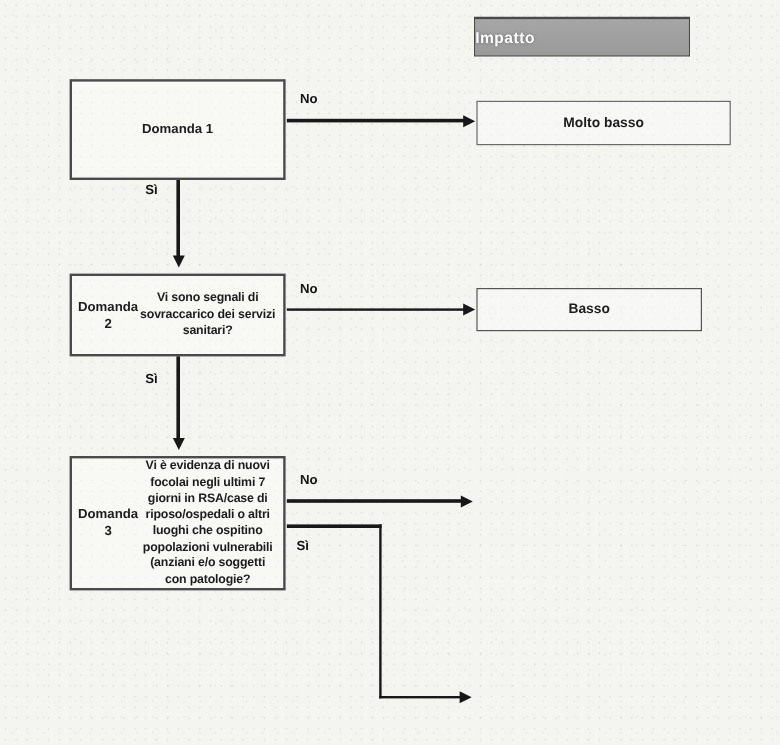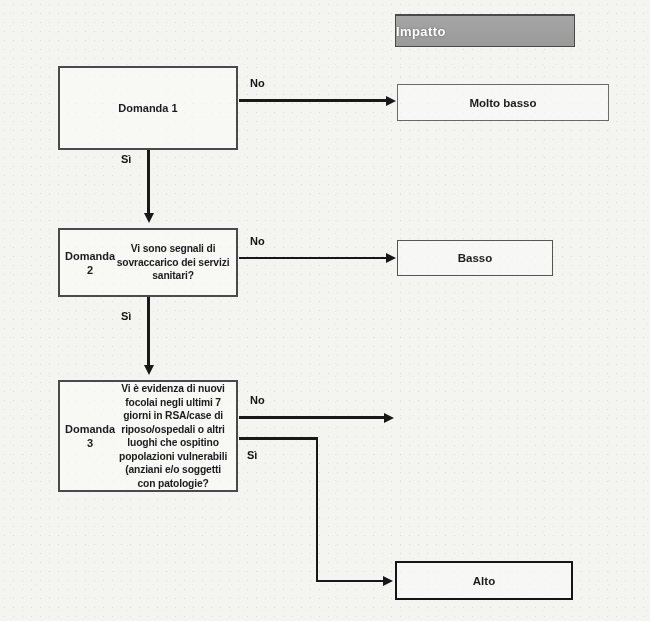--- a/index.html
+++ b/index.html
@@ -54,21 +54,21 @@
 
   
   .obox {
     position: absolute;
     display: flex; align-items: center; justify-content: center;
     text-align: center;
     background: rgba(250,250,248,0.55);
     font-size: 11.5px; font-weight: 600;
   }
   .obox.o1 { left: 397px; top: 84px;  width: 212px; height: 37px; border: 1px solid #6a6a6a; }
-  .obox.o2 { left: 397px; top: 240px; width: 156px; height: 36px; border: 1.5px solid #555555; }
+  .obox.o2 { left: 397px; top: 240px; width: 188px; height: 36px; border: 1.5px solid #555555; }
   .obox.o3 { left: 395px; top: 395px; width: 178px; height: 39px; border: 2px solid #161616; }
   .obox.o4 { left: 395px; top: 561px; width: 178px; height: 39px; border: 2px solid #161616; }
 
   
   .hline, .vline { position: absolute; background: #181818; }
   .hline { height: 2.5px; }
   .vline { width: 2.5px; }
 
   .ah-right {
     position: absolute; width: 0; height: 0;
@@ -137,23 +137,20 @@
     <div class="qtitle">Domanda 3</div>
     <div class="qtext">Vi è evidenza di nuovi focolai negli ultimi 7 giorni in RSA/case di riposo/ospedali o altri luoghi che ospitino popolazioni vulnerabili (anziani e/o soggetti con patologie?</div>
   </div>
 
   <div class="obox o1">
     <span>Molto basso</span>
   </div>
   <div class="obox o2">
     <span>Basso</span>
   </div>
-  <div class="obox o4">
-    <span>Alto</span>
-  </div>
 
   <div class="hline no1-line"></div>
   <div class="ah-right no1-head"></div>
   <div class="edge-label no1-label">No</div>
 
   <div class="vline yes1-line"></div>
   <div class="ah-down yes1-head"></div>
   <div class="edge-label yes1-label">Sì</div>
 
   <div class="hline no2-line"></div>

